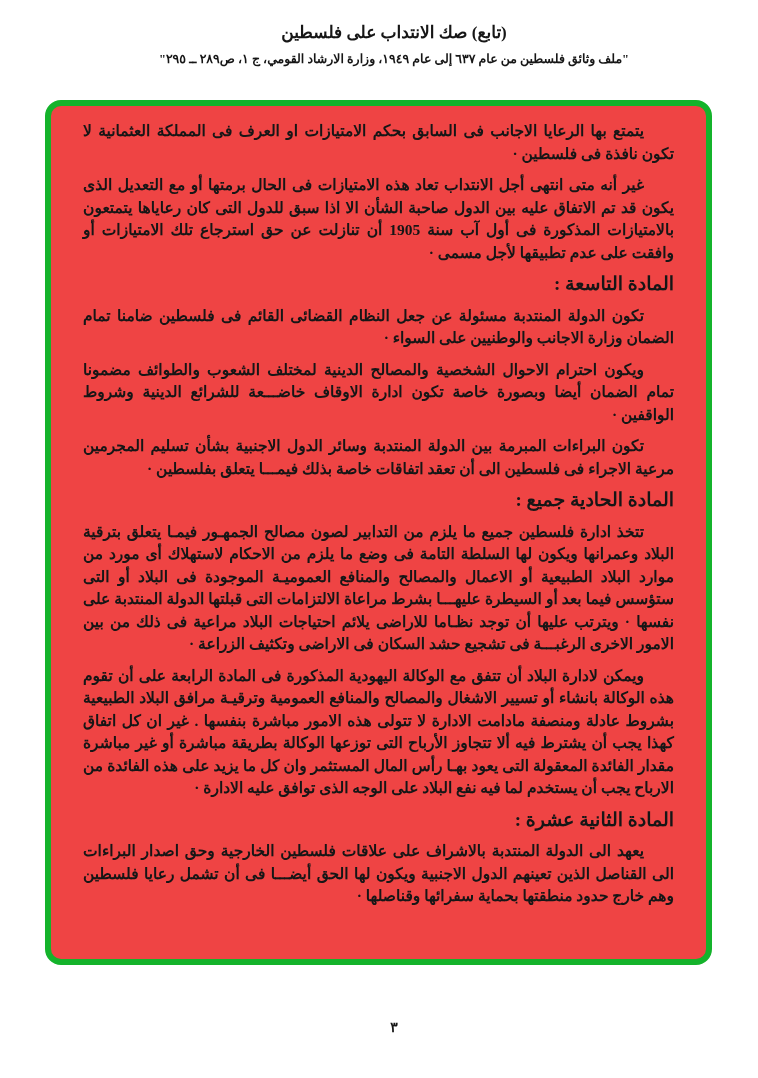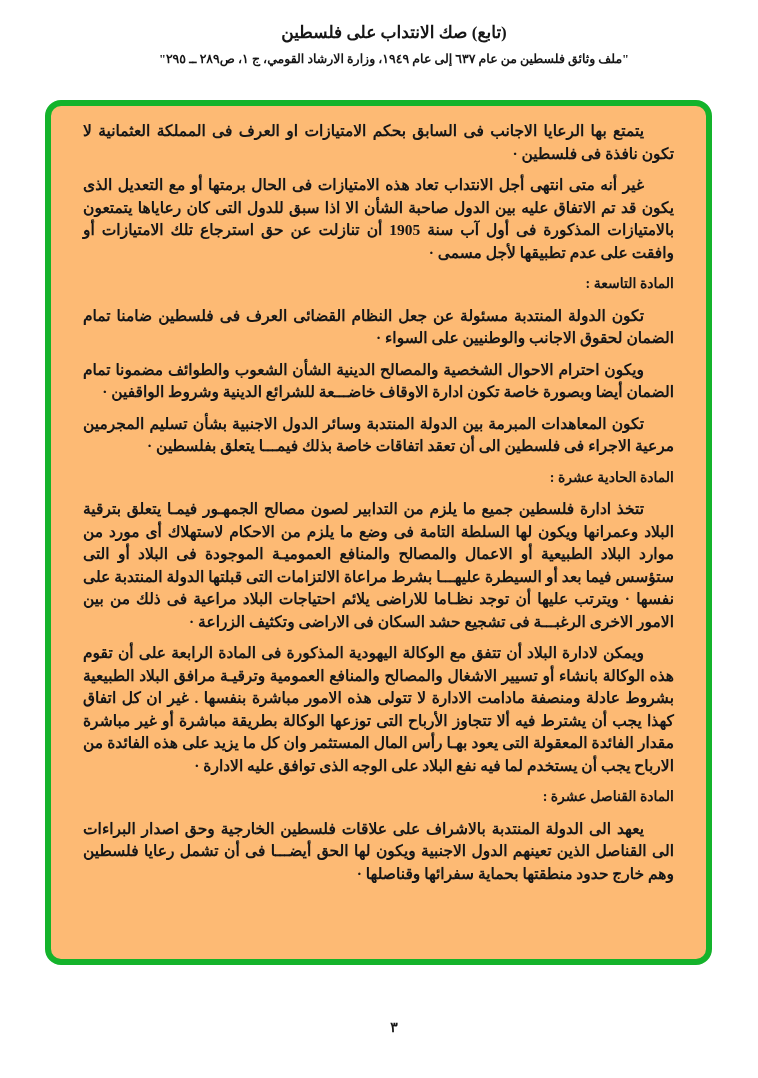--- a/index.html
+++ b/index.html
@@ -34,37 +34,37 @@
   }
   .frame {
     position: absolute;
     left: 45px;
     top: 100px;
     width: 667px;
     height: 865px;
     border: 6px solid #14b32b;
     border-radius: 16px;
     box-sizing: border-box;
-    background: #fdba74;
+    background: #ef4444;
   }
   .frame-inner {
     direction: rtl;
     padding: 14px 32px 10px 32px;
     font-size: 15.5px;
     line-height: 22.5px;
     font-weight: 700;
     text-align: justify;
   }
   .frame-inner p {
     margin: 0 0 9px 0;
     text-indent: 30px;
   }
   .article-heading {
     margin: 6px 0 9px 0;
-    font-size: 14px;
+    font-size: 19px;
     font-weight: 700;
     text-indent: 0;
   }
   .page-number {
     position: absolute;
     bottom: 42px;
     left: 0;
     width: 100%;
     text-align: center;
     font-size: 14px;
@@ -79,26 +79,26 @@
   <div class="header">
     <div class="doc-title">(تابع) صك الانتداب على فلسطين</div>
     <div class="doc-subtitle">"ملف وثائق فلسطين من عام ٦٣٧ إلى عام ١٩٤٩، وزارة الارشاد القومي، ج ١، ص٢٨٩ ــ ٢٩٥"</div>
   </div>
 
   <div class="frame">
     <div class="frame-inner">
       <p>يتمتع بها الرعايا الاجانب فى السابق بحكم الامتيازات او العرف فى المملكة العثمانية لا تكون نافذة فى فلسطين ·</p>
       <p>غير أنه متى انتهى أجل الانتداب تعاد هذه الامتيازات فى الحال برمتها أو مع التعديل الذى يكون قد تم الاتفاق عليه بين الدول صاحبة الشأن الا اذا سبق للدول التى كان رعاياها يتمتعون بالامتيازات المذكورة فى أول آب سنة 1905 أن تنازلت عن حق استرجاع تلك الامتيازات أو وافقت على عدم تطبيقها لأجل مسمى ·</p>
       <div class="article-heading">المادة التاسعة :</div>
-      <p>تكون الدولة المنتدبة مسئولة عن جعل النظام القضائى العرف فى فلسطين ضامنا تمام الضمان لحقوق الاجانب والوطنيين على السواء ·</p>
-      <p>ويكون احترام الاحوال الشخصية والمصالح الدينية الشأن الشعوب والطوائف مضمونا تمام الضمان أيضا وبصورة خاصة تكون ادارة الاوقاف خاضـــعة للشرائع الدينية وشروط الواقفين ·</p>
-      <p>تكون المعاهدات المبرمة بين الدولة المنتدبة وسائر الدول الاجنبية بشأن تسليم المجرمين مرعية الاجراء فى فلسطين الى أن تعقد اتفاقات خاصة بذلك فيمـــا يتعلق بفلسطين ·</p>
-      <div class="article-heading">المادة الحادية عشرة :</div>
+      <p>تكون الدولة المنتدبة مسئولة عن جعل النظام القضائى القائم فى فلسطين ضامنا تمام الضمان وزارة الاجانب والوطنيين على السواء ·</p>
+      <p>ويكون احترام الاحوال الشخصية والمصالح الدينية لمختلف الشعوب والطوائف مضمونا تمام الضمان أيضا وبصورة خاصة تكون ادارة الاوقاف خاضـــعة للشرائع الدينية وشروط الواقفين ·</p>
+      <p>تكون البراءات المبرمة بين الدولة المنتدبة وسائر الدول الاجنبية بشأن تسليم المجرمين مرعية الاجراء فى فلسطين الى أن تعقد اتفاقات خاصة بذلك فيمـــا يتعلق بفلسطين ·</p>
+      <div class="article-heading">المادة الحادية جميع :</div>
       <p>تتخذ ادارة فلسطين جميع ما يلزم من التدابير لصون مصالح الجمهـور فيمـا يتعلق بترقية البلاد وعمرانها ويكون لها السلطة التامة فى وضع ما يلزم من الاحكام لاستهلاك أى مورد من موارد البلاد الطبيعية أو الاعمال والمصالح والمنافع العموميـة الموجودة فى البلاد أو التى ستؤسس فيما بعد أو السيطرة عليهـــا بشرط مراعاة الالتزامات التى قبلتها الدولة المنتدبة على نفسها · ويترتب عليها أن توجد نظـاما للاراضى يلائم احتياجات البلاد مراعية فى ذلك من بين الامور الاخرى الرغبـــة فى تشجيع حشد السكان فى الاراضى وتكثيف الزراعة ·</p>
       <p>ويمكن لادارة البلاد أن تتفق مع الوكالة اليهودية المذكورة فى المادة الرابعة على أن تقوم هذه الوكالة بانشاء أو تسيير الاشغال والمصالح والمنافع العمومية وترقيـة مرافق البلاد الطبيعية بشروط عادلة ومنصفة مادامت الادارة لا تتولى هذه الامور مباشرة بنفسها . غير ان كل اتفاق كهذا يجب أن يشترط فيه ألا تتجاوز الأرباح التى توزعها الوكالة بطريقة مباشرة أو غير مباشرة مقدار الفائدة المعقولة التى يعود بهـا رأس المال المستثمر وان كل ما يزيد على هذه الفائدة من الارباح يجب أن يستخدم لما فيه نفع البلاد على الوجه الذى توافق عليه الادارة ·</p>
-      <div class="article-heading">المادة القناصل عشرة :</div>
+      <div class="article-heading">المادة الثانية عشرة :</div>
       <p>يعهد الى الدولة المنتدبة بالاشراف على علاقات فلسطين الخارجية وحق اصدار البراءات الى القناصل الذين تعينهم الدول الاجنبية ويكون لها الحق أيضـــا فى أن تشمل رعايا فلسطين وهم خارج حدود منطقتها بحماية سفرائها وقناصلها ·</p>
     </div>
   </div>
 
   <div class="page-number">٣</div>
 
 </div>
 
 </body></html>

